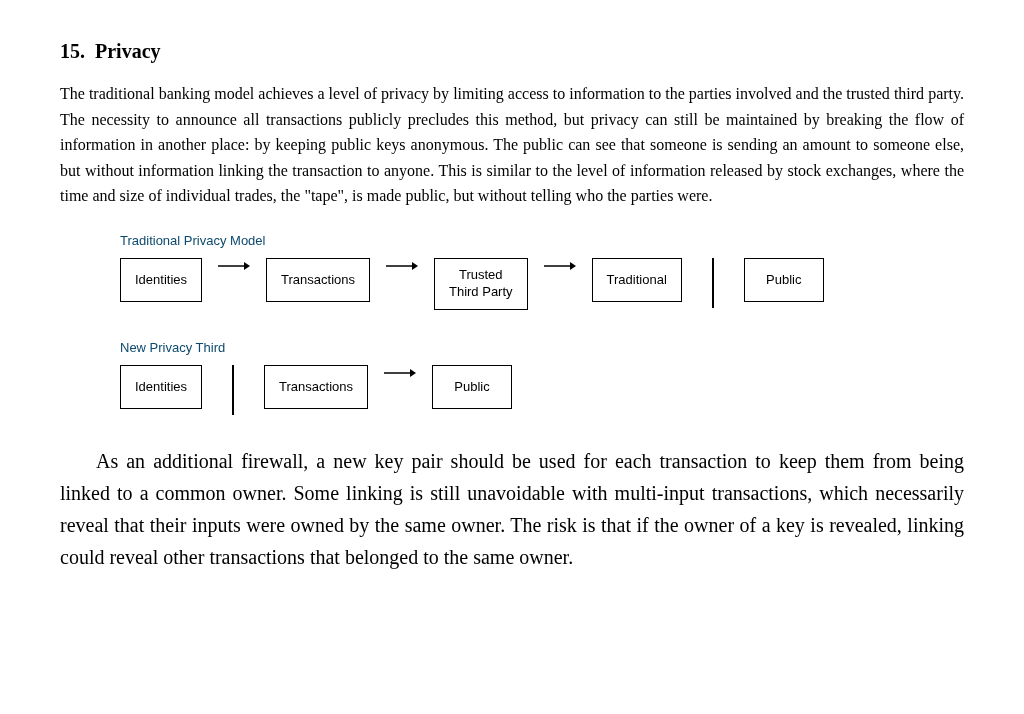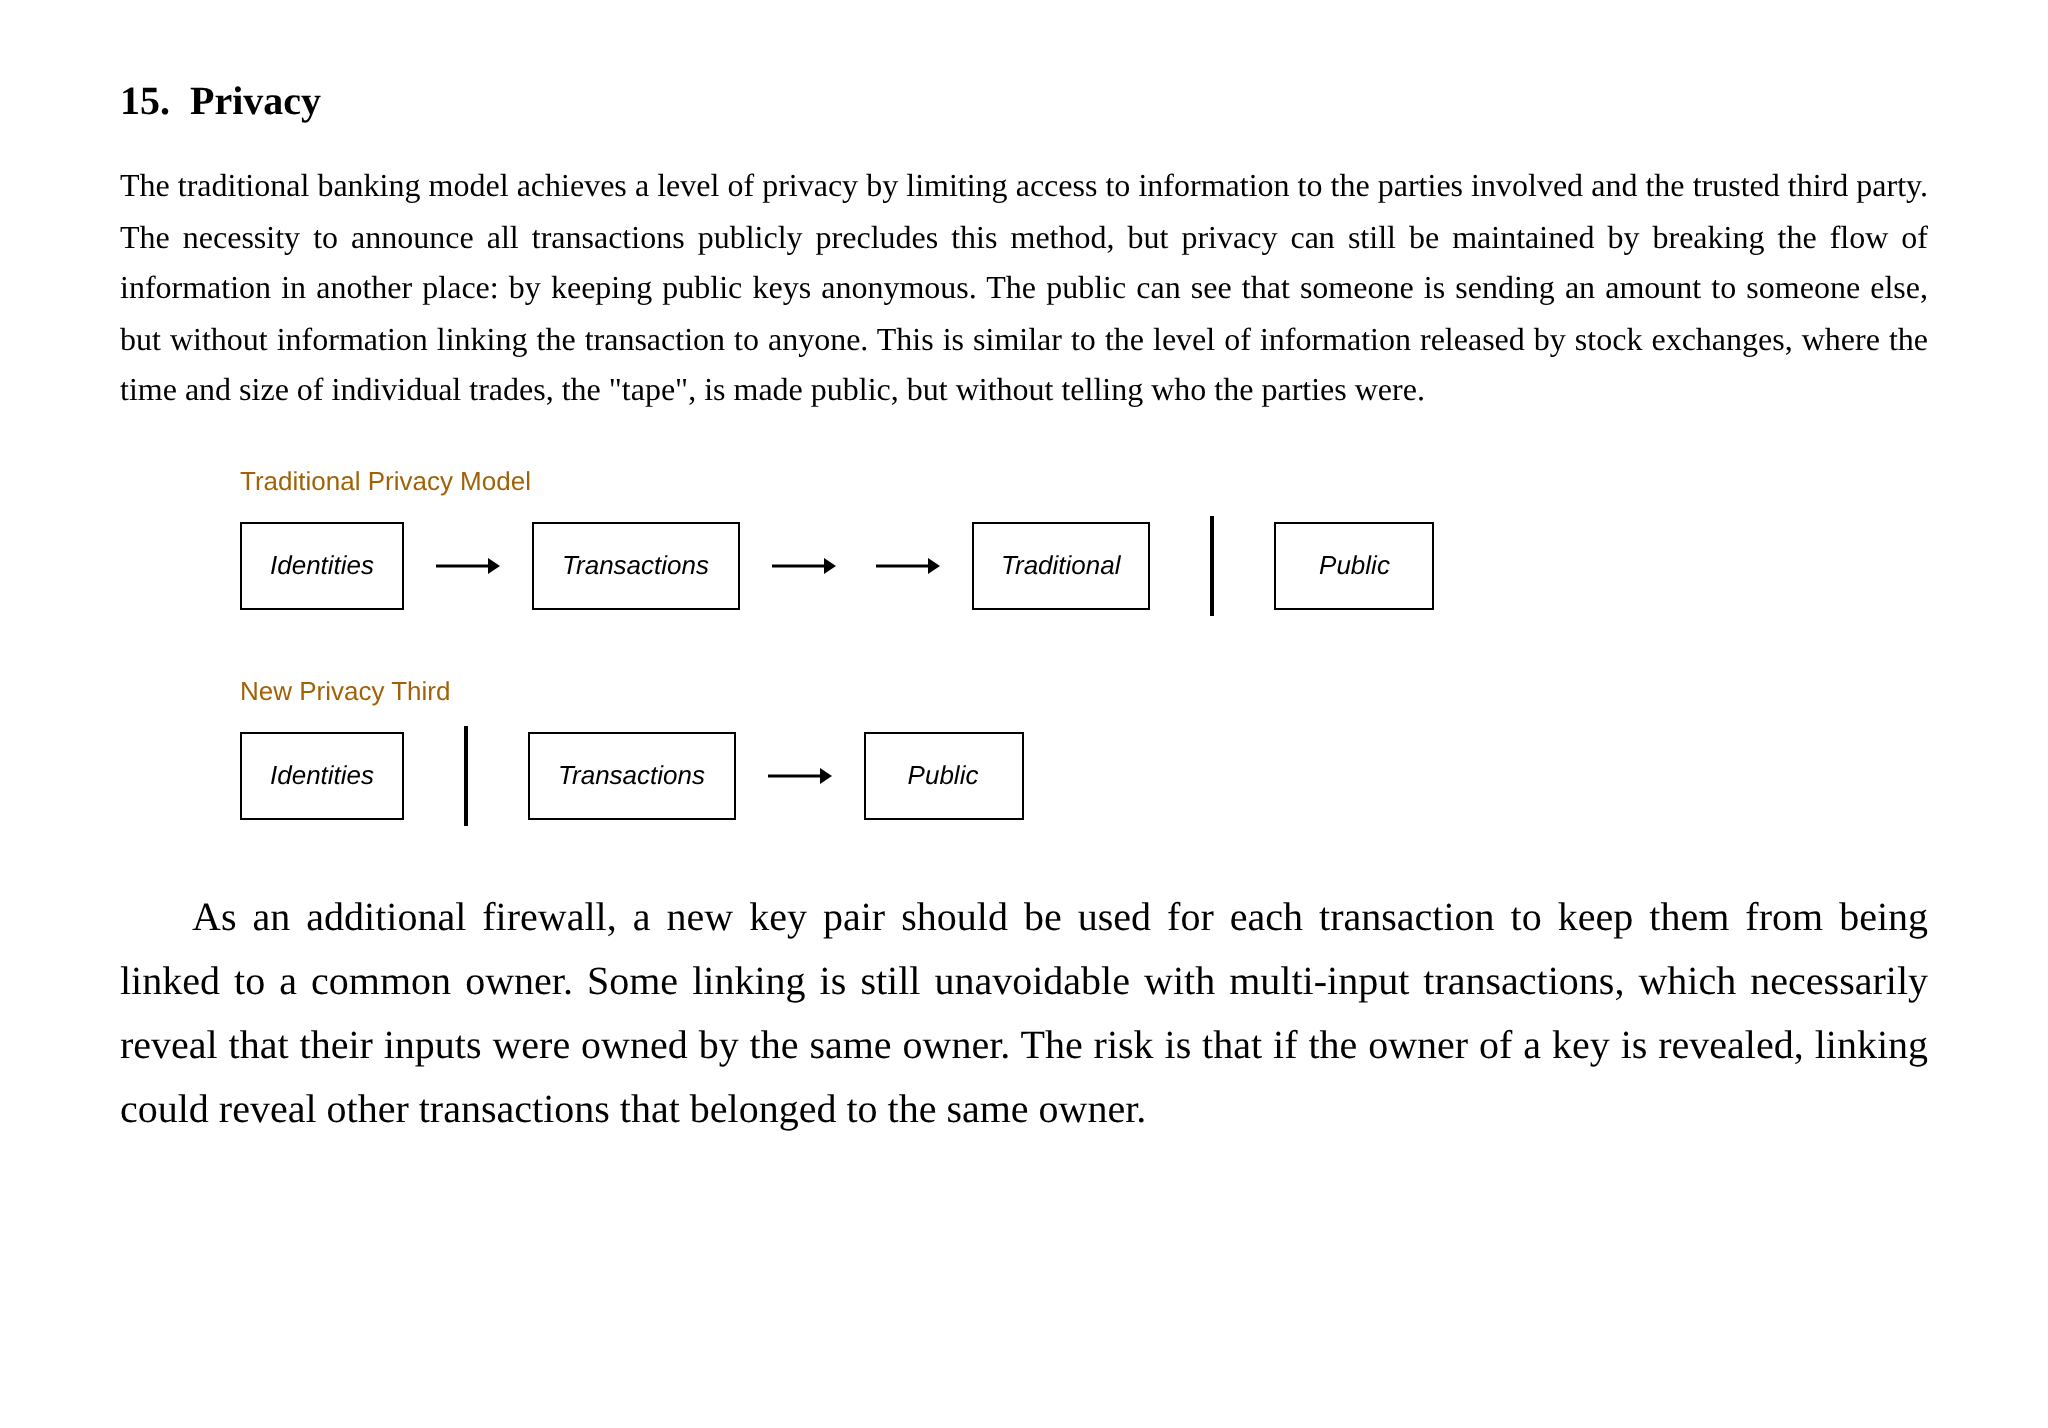--- a/index.html
+++ b/index.html
@@ -31,29 +31,28 @@
     }
 
     .diagram-area {
       margin: 10px 0 10px 60px;
     }
 
     .diagram-label {
       font-size: 13px;
       font-family: Arial, Helvetica, sans-serif;
       margin-bottom: 10px;
-      color: #a16207;
+      color: #0c4a6e;
     }
 
     .diagram-row {
       display: flex;
-      align-items: center;
+      align-items: flex-start;
       gap: 12px;
       margin-bottom: 30px;
-      font-style: italic;
     }
 
     .box {
       border: 1.5px solid #000;
       padding: 8px 14px;
       font-size: 13px;
       font-family: Arial, Helvetica, sans-serif;
       text-align: center;
       min-width: 80px;
       background: #fff;
@@ -122,20 +121,21 @@
 
       <div class="box">Transactions</div>
 
       <div class="arrow">
         <svg width="32" height="16" viewBox="0 0 32 16">
           <line x1="0" y1="8" x2="26" y2="8" stroke="#000" stroke-width="1.5"></line>
           <polygon points="26,4 32,8 26,12" fill="#000"></polygon>
         </svg>
       </div>
 
+      <div class="box box-trusted">Trusted<br>Third Party</div>
 
       <div class="arrow">
         <svg width="32" height="16" viewBox="0 0 32 16">
           <line x1="0" y1="8" x2="26" y2="8" stroke="#000" stroke-width="1.5"></line>
           <polygon points="26,4 32,8 26,12" fill="#000"></polygon>
         </svg>
       </div>
 
       <div class="box">Traditional</div>
 

